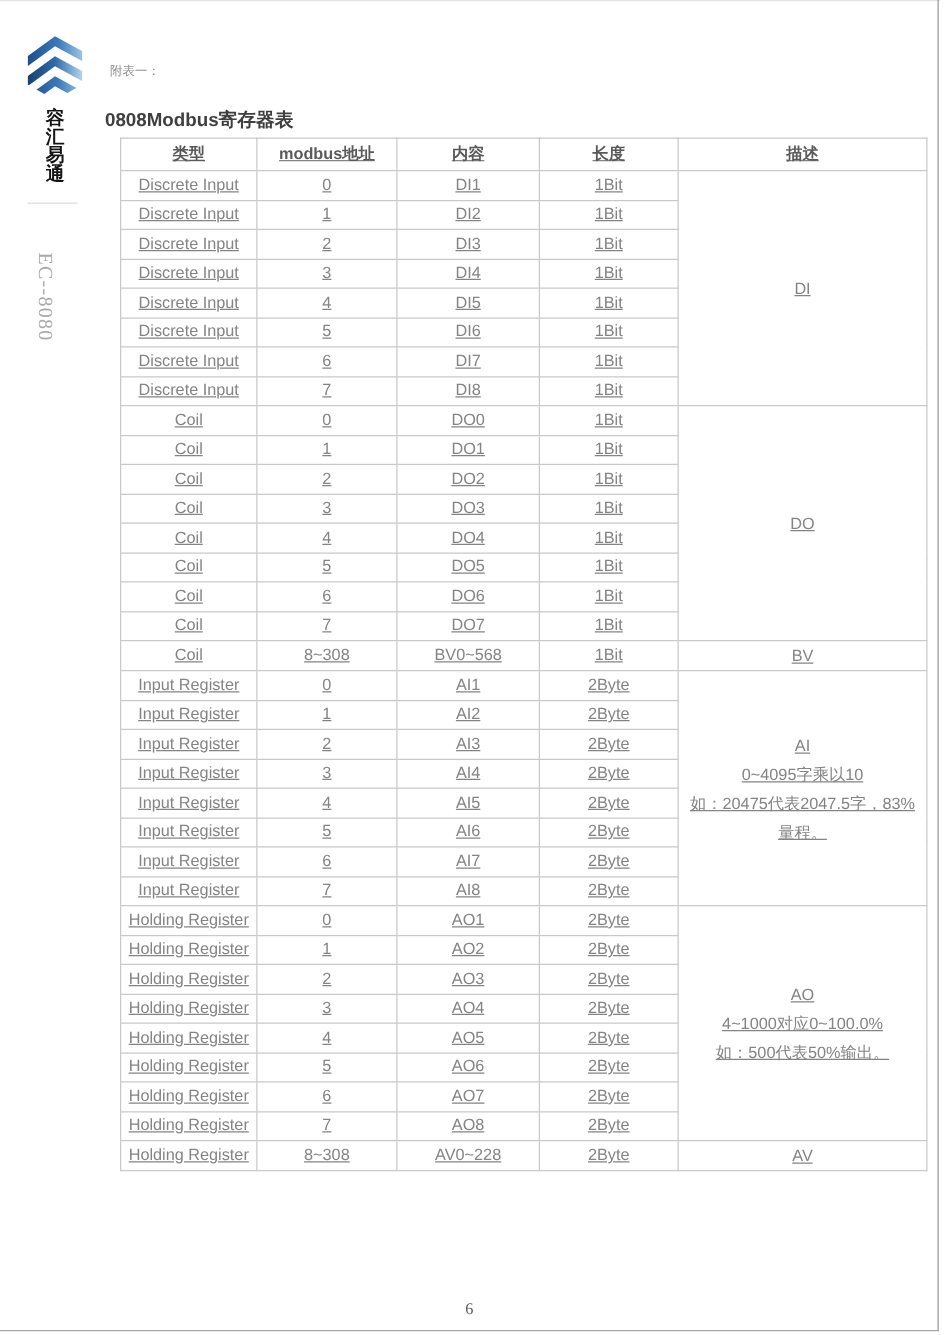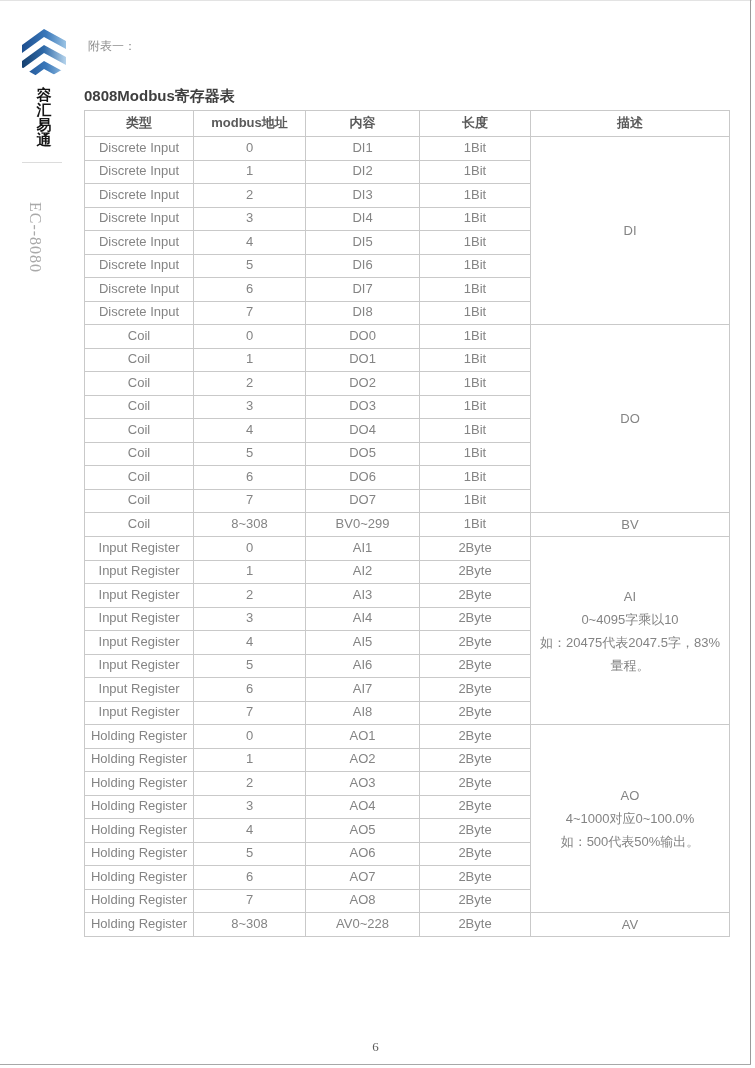--- a/index.html
+++ b/index.html
@@ -18,27 +18,27 @@
   .brand{position:absolute;left:20px;top:87px;width:48px;display:flex;flex-direction:column;align-items:center;}
   .brand span{font-size:15px;line-height:15px;font-weight:bold;color:#141414;}
   .side-divider{position:absolute;left:22px;top:162px;width:40px;height:1px;background:#dcdcdc;}
   .model{
     position:absolute;left:26px;top:202px;height:120px;
     writing-mode:vertical-rl;
     font-family:"Liberation Serif",serif;font-size:16px;color:#a9a9a9;letter-spacing:1px;
   }
 
   
-  .appendix{position:absolute;left:88px;top:38px;font-size:12px;color:#8f8f8f;}
+  .appendix{position:absolute;left:88px;top:50px;font-size:10px;color:#8f8f8f;}
   .doc-title{position:absolute;left:84px;top:87px;font-size:15px;font-weight:bold;color:#3f3f3f;}
 
   table.reg{
-    position:absolute;left:84px;top:110px;width:645px;
+    position:absolute;left:96px;top:110px;width:645px;
     border-collapse:collapse;table-layout:fixed;
-    font-size:13px;color:#848484;
+    font-size:13px;color:#848484;text-decoration:underline;
   }
   table.reg col.c0{width:109px;}
   table.reg col.c1{width:112px;}
   table.reg col.c2{width:114px;}
   table.reg col.c3{width:111px;}
   table.reg col.c4{width:199px;}
   table.reg th, table.reg td{
     border:1px solid #c9c9c9;text-align:center;vertical-align:middle;
     padding:0 2px;height:22.5px;line-height:1.15;overflow:hidden;white-space:nowrap;
   }
@@ -213,21 +213,21 @@
       </tr>
       <tr>
         <td>Coil</td>
         <td>7</td>
         <td>DO7</td>
         <td>1Bit</td>
       </tr>
       <tr>
         <td>Coil</td>
         <td>8~308</td>
-        <td>BV0~299</td>
+        <td>BV0~568</td>
         <td>1Bit</td>
         <td rowspan="1" class="desc">
           <div>BV</div>
         </td>
       </tr>
       <tr>
         <td>Input Register</td>
         <td>0</td>
         <td>AI1</td>
         <td>2Byte</td>

